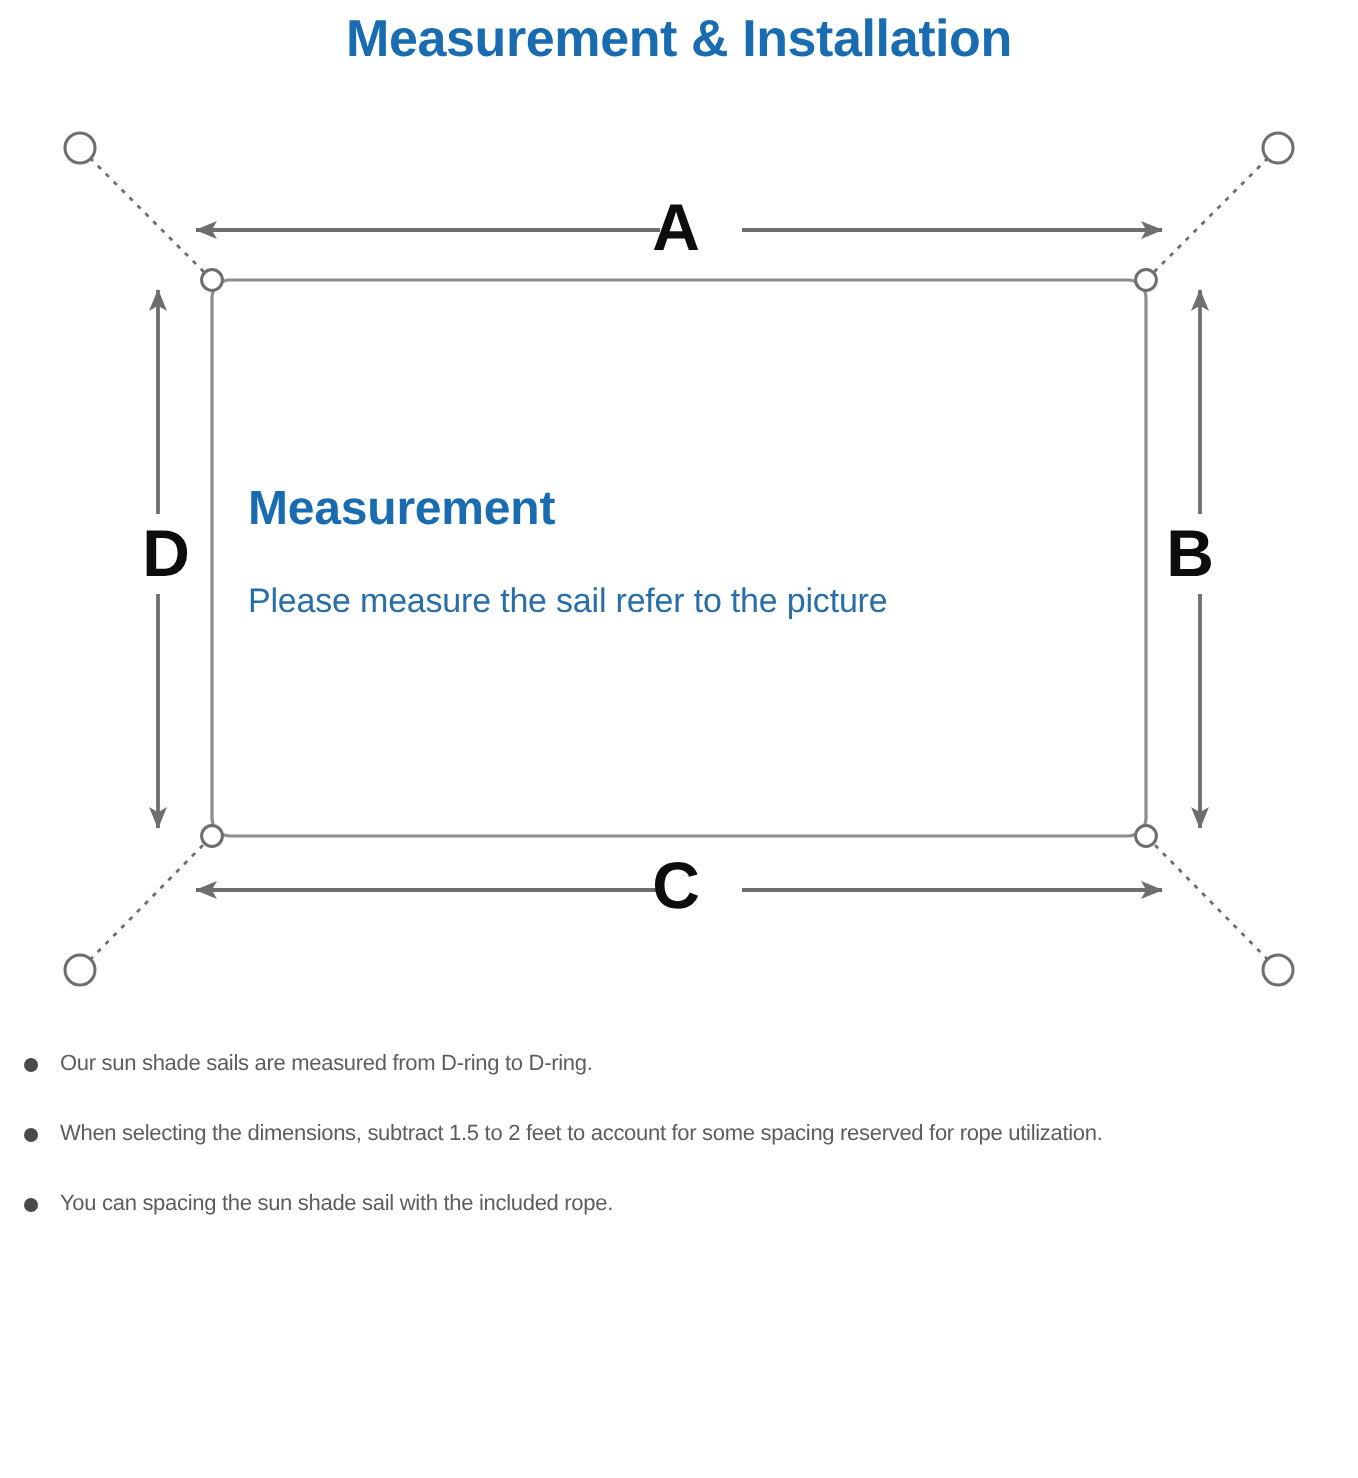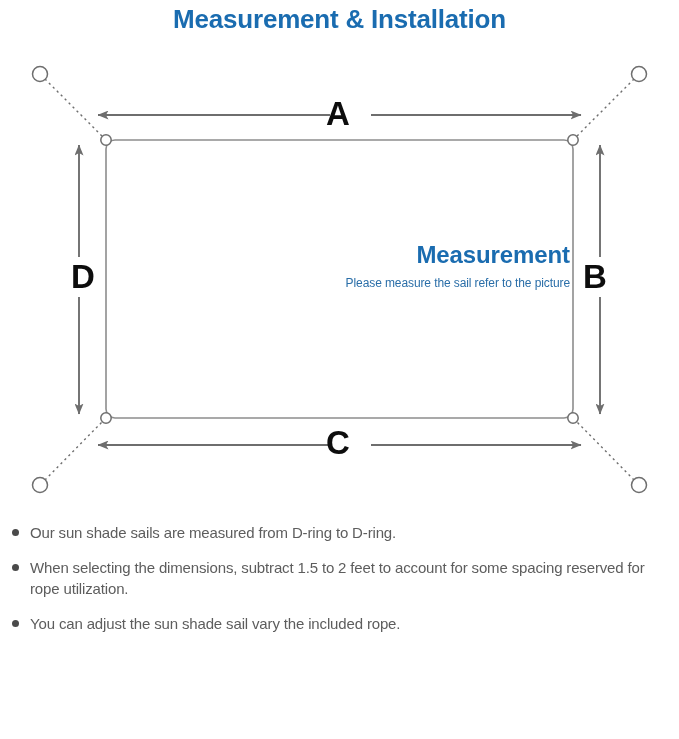--- a/index.html
+++ b/index.html
@@ -55,57 +55,57 @@
     line-height: 1;
   }
   #label-A { left: 303px; top: 53px;  width: 70px; font-size: 33px; }
   #label-C { left: 303px; top: 382px; width: 70px; font-size: 33px; }
   #label-D { left: 58px;  top: 216px; width: 50px; font-size: 33px; }
   #label-B { left: 570px; top: 216px; width: 50px; font-size: 33px; }
 
   
   #sail-caption {
     position: absolute;
-    left: 110px;
+    left: 124px;
     top: 196px;
     width: 460px;
-    text-align: right;
+    text-align: left;
   }
   #sail-caption-title {
     font-family: "Liberation Sans", sans-serif;
     font-weight: bold;
     font-size: 24px;
     color: #1a6cb0;
     line-height: 30px;
     letter-spacing: -0.1px;
   }
   #sail-caption-sub {
     font-family: "Liberation Sans", sans-serif;
     font-weight: normal;
-    font-size: 12px;
+    font-size: 17px;
     color: #2a6ea8;
     line-height: 22px;
-    margin-top: 2px;
+    margin-top: 20px;
     letter-spacing: -0.1px;
   }
 
   
   #notes {
     position: absolute;
     left: 0;
     top: 522px;
     width: 679px;
   }
   .note-item {
     position: relative;
     padding-left: 30px;
     padding-right: 6px;
     margin-bottom: 14px;
     font-family: "Liberation Sans", sans-serif;
-    font-size: 15px;
+    font-size: 11px;
     line-height: 21px;
     color: #5d5d5d;
     letter-spacing: -0.15px;
   }
   .note-bullet {
     position: absolute;
     left: 12px;
     top: 7px;
     width: 7px;
     height: 7px;
@@ -173,15 +173,15 @@
   <div class="note-item">
     <span class="note-bullet"></span>
     <span>Our sun shade sails are measured from D-ring to D-ring.</span>
   </div>
   <div class="note-item">
     <span class="note-bullet"></span>
     <span>When selecting the dimensions, subtract 1.5 to 2 feet to account for some spacing reserved for rope utilization.</span>
   </div>
   <div class="note-item">
     <span class="note-bullet"></span>
-    <span>You can adjust the sun shade sail vary the included rope.</span>
+    <span>You can spacing the sun shade sail with the included rope.</span>
   </div>
 </div>
 
 </body></html>

